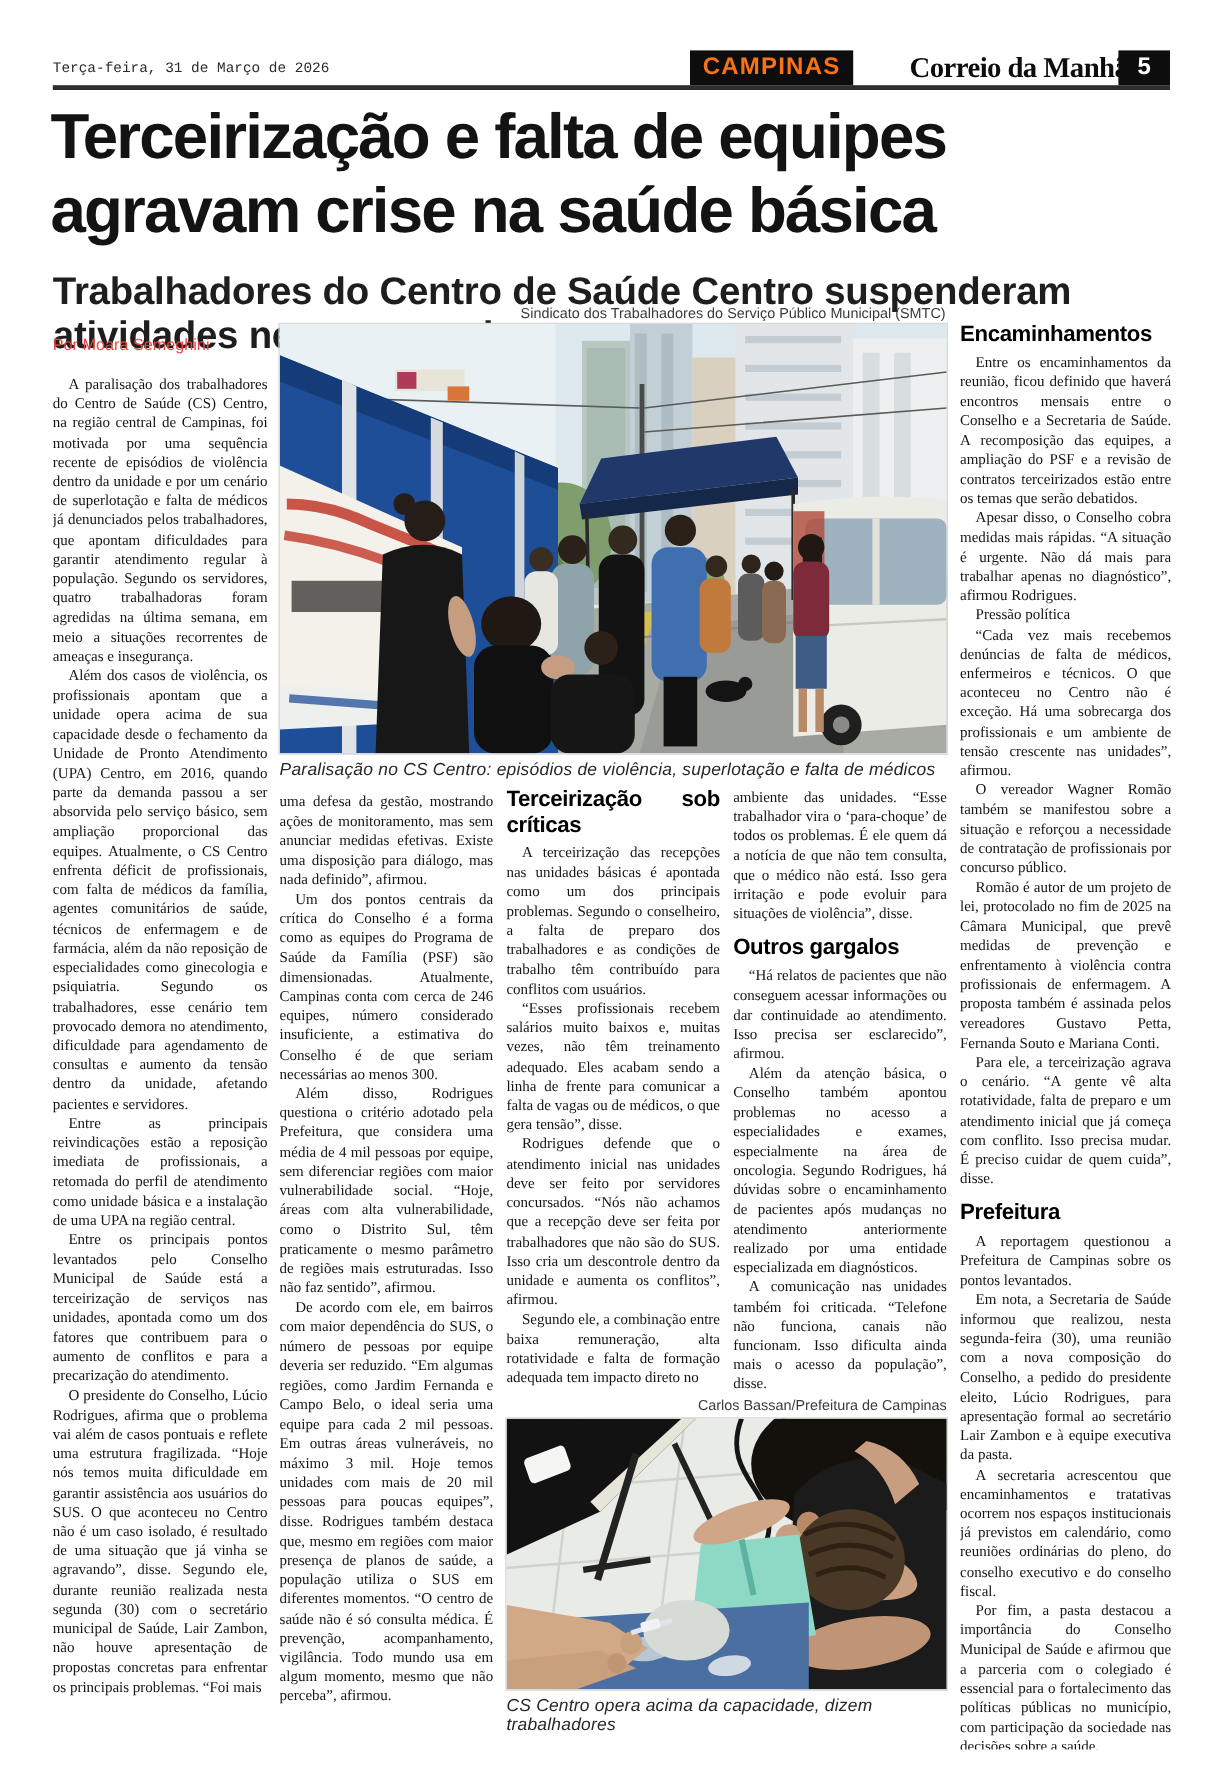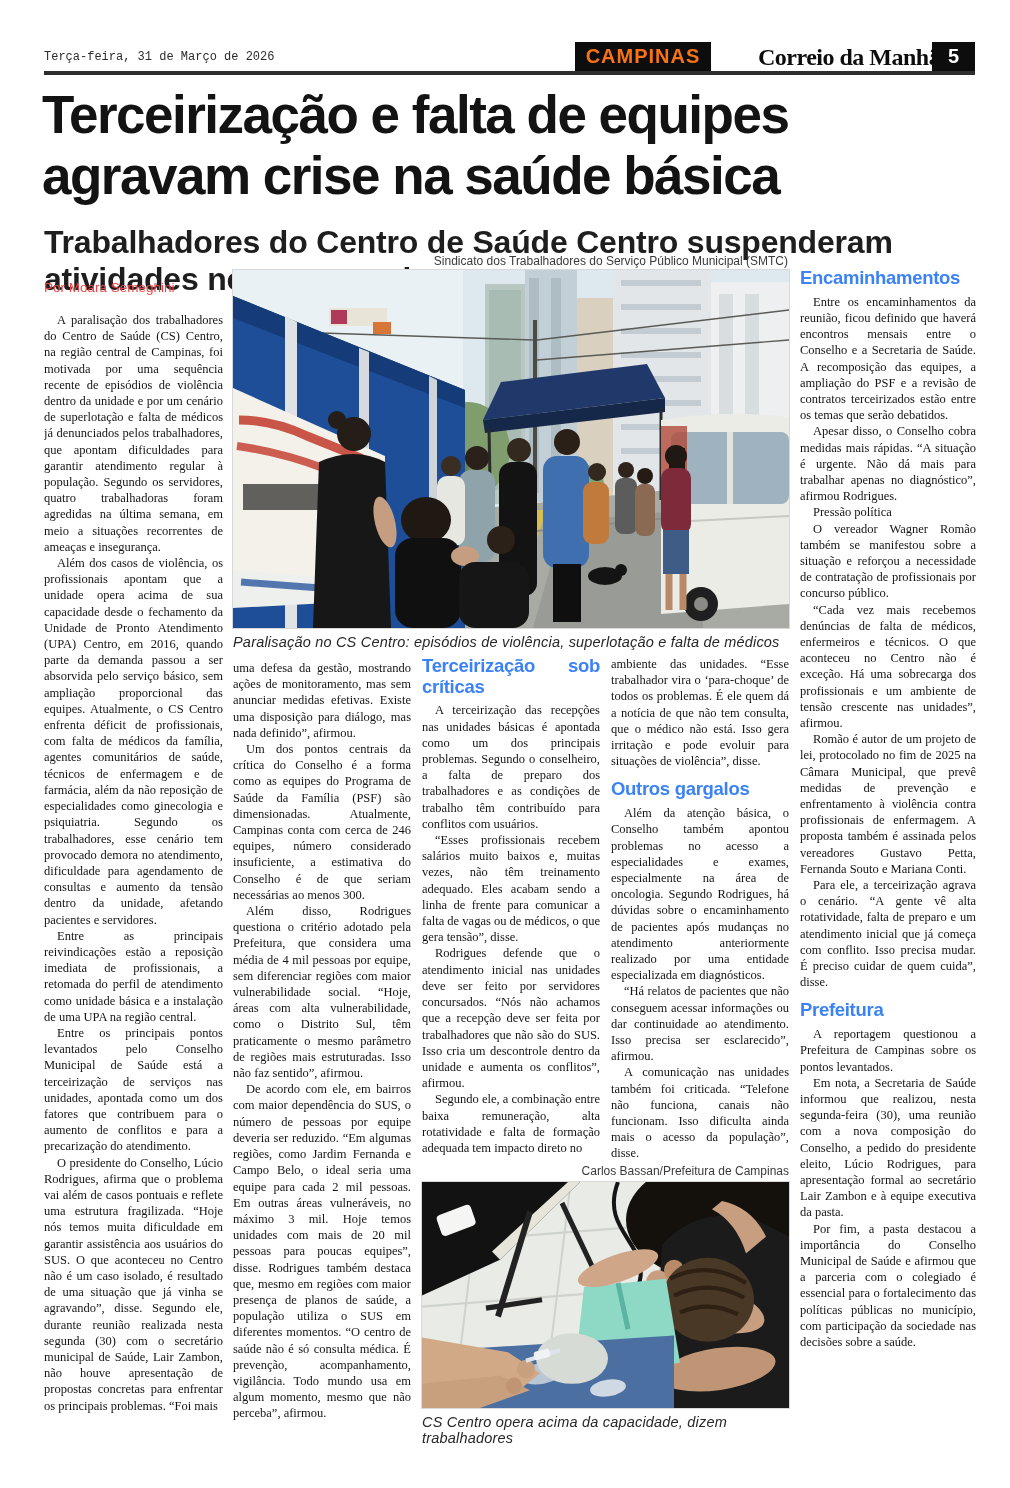--- a/index.html
+++ b/index.html
@@ -64,21 +64,21 @@
   
   .col {
     position:absolute; overflow:hidden;
     font-size:12.5px; line-height:16.2px; text-align:justify;
     -webkit-hyphens:auto; hyphens:auto;
   }
   .col p { text-indent:13px; }
   .col p.cont { text-indent:0; }
   .col h3 {
     font-family:"Liberation Sans", sans-serif; font-size:18.5px; line-height:1.12;
-    letter-spacing:-0.3px; color:#3b82f6; margin:10px 0 5px;
+    letter-spacing:-0.3px; color:#000000; margin:10px 0 5px;
   }
   .col h3.first { margin-top:0; }
   .c1 { left:44px;  top:312px; width:179px; height:1140px; }
   .c2 { left:233px; top:660px; width:178px; height:790px; }
   .c3 { left:422px; top:656px; width:178px; height:505px; }
   .c4 { left:611px; top:656px; width:178px; height:505px; }
   .c5 { left:800px; top:268px; width:176px; height:1190px; }
 </style>
 </head>
 <body>
@@ -231,37 +231,38 @@
     <h3 class="first">Terceirização sob críticas</h3>
     <p>A terceirização das recepções nas unidades básicas é apontada como um dos principais problemas. Segundo o conselheiro, a falta de preparo dos trabalhadores e as condições de trabalho têm contribuído para conflitos com usuários.</p>
     <p>“Esses profissionais recebem salários muito baixos e, muitas vezes, não têm treinamento adequado. Eles acabam sendo a linha de frente para comunicar a falta de vagas ou de médicos, o que gera tensão”, disse.</p>
     <p>Rodrigues defende que o atendimento inicial nas unidades deve ser feito por servidores concursados. “Nós não achamos que a recepção deve ser feita por trabalhadores que não são do SUS. Isso cria um descontrole dentro da unidade e aumenta os conflitos”, afirmou.</p>
     <p>Segundo ele, a combinação entre baixa remuneração, alta rotatividade e falta de formação adequada tem impacto direto no</p>
   </div>
 
   <div class="col c4">
     <p class="cont">ambiente das unidades. “Esse trabalhador vira o ‘para-choque’ de todos os problemas. É ele quem dá a notícia de que não tem consulta, que o médico não está. Isso gera irritação e pode evoluir para situações de violência”, disse.</p>
     <h3>Outros gargalos</h3>
+    <p>“Há relatos de pacientes que não conseguem acessar informações ou dar continuidade ao atendimento. Isso precisa ser esclarecido”, afirmou.</p>
     <p>Além da atenção básica, o Conselho também apontou problemas no acesso a especialidades e exames, especialmente na área de oncologia. Segundo Rodrigues, há dúvidas sobre o encaminhamento de pacientes após mudanças no atendimento anteriormente realizado por uma entidade especializada em diagnósticos.</p>
-    <p>“Há relatos de pacientes que não conseguem acessar informações ou dar continuidade ao atendimento. Isso precisa ser esclarecido”, afirmou.</p>
     <p>A comunicação nas unidades também foi criticada. “Telefone não funciona, canais não funcionam. Isso dificulta ainda mais o acesso da população”, disse.</p>
   </div>
 
   <div class="col c5">
     <h3 class="first">Encaminhamentos</h3>
     <p>Entre os encaminhamentos da reunião, ficou definido que haverá encontros mensais entre o Conselho e a Secretaria de Saúde. A recomposição das equipes, a ampliação do PSF e a revisão de contratos terceirizados estão entre os temas que serão debatidos.</p>
     <p>Apesar disso, o Conselho cobra medidas mais rápidas. “A situação é urgente. Não dá mais para trabalhar apenas no diagnóstico”, afirmou Rodrigues.</p>
     <p>Pressão política</p>
+    <p>“Cada vez mais recebemos denúncias de falta de médicos, enfermeiros e técnicos. O que aconteceu no Centro não é exceção. Há uma sobrecarga dos profissionais e um ambiente de tensão crescente nas unidades”, afirmou.</p>
     <p>O vereador Wagner Romão também se manifestou sobre a situação e reforçou a necessidade de contratação de profissionais por concurso público.</p>
-    <p>“Cada vez mais recebemos denúncias de falta de médicos, enfermeiros e técnicos. O que aconteceu no Centro não é exceção. Há uma sobrecarga dos profissionais e um ambiente de tensão crescente nas unidades”, afirmou.</p>
     <p>Romão é autor de um projeto de lei, protocolado no fim de 2025 na Câmara Municipal, que prevê medidas de prevenção e enfrentamento à violência contra profissionais de enfermagem. A proposta também é assinada pelos vereadores Gustavo Petta, Fernanda Souto e Mariana Conti.</p>
     <p>Para ele, a terceirização agrava o cenário. “A gente vê alta rotatividade, falta de preparo e um atendimento inicial que já começa com conflito. Isso precisa mudar. É preciso cuidar de quem cuida”, disse.</p>
     <h3>Prefeitura</h3>
     <p>A reportagem questionou a Prefeitura de Campinas sobre os pontos levantados.</p>
     <p>Em nota, a Secretaria de Saúde informou que realizou, nesta segunda-feira (30), uma reunião com a nova composição do Conselho, a pedido do presidente eleito, Lúcio Rodrigues, para apresentação formal ao secretário Lair Zambon e à equipe executiva da pasta.</p>
+    <p>A secretaria acrescentou que encaminhamentos e tratativas ocorrem nos espaços institucionais já previstos em calendário, como reuniões ordinárias do pleno, do conselho executivo e do conselho fiscal.</p>
     <p>Por fim, a pasta destacou a importância do Conselho Municipal de Saúde e afirmou que a parceria com o colegiado é essencial para o fortalecimento das políticas públicas no município, com participação da sociedade nas decisões sobre a saúde.</p>
   </div>
 
   <div class="credit credit2">Carlos Bassan/Prefeitura de Campinas</div>
   <figure class="fig2">
     <svg viewBox="0 0 367 215" preserveAspectRatio="none">
 
       <rect width="367" height="215" fill="#e9ebe7"></rect>
       <g stroke="#ced3cd" stroke-width="2">
         <line x1="-20" y1="60" x2="387" y2="30"></line>

